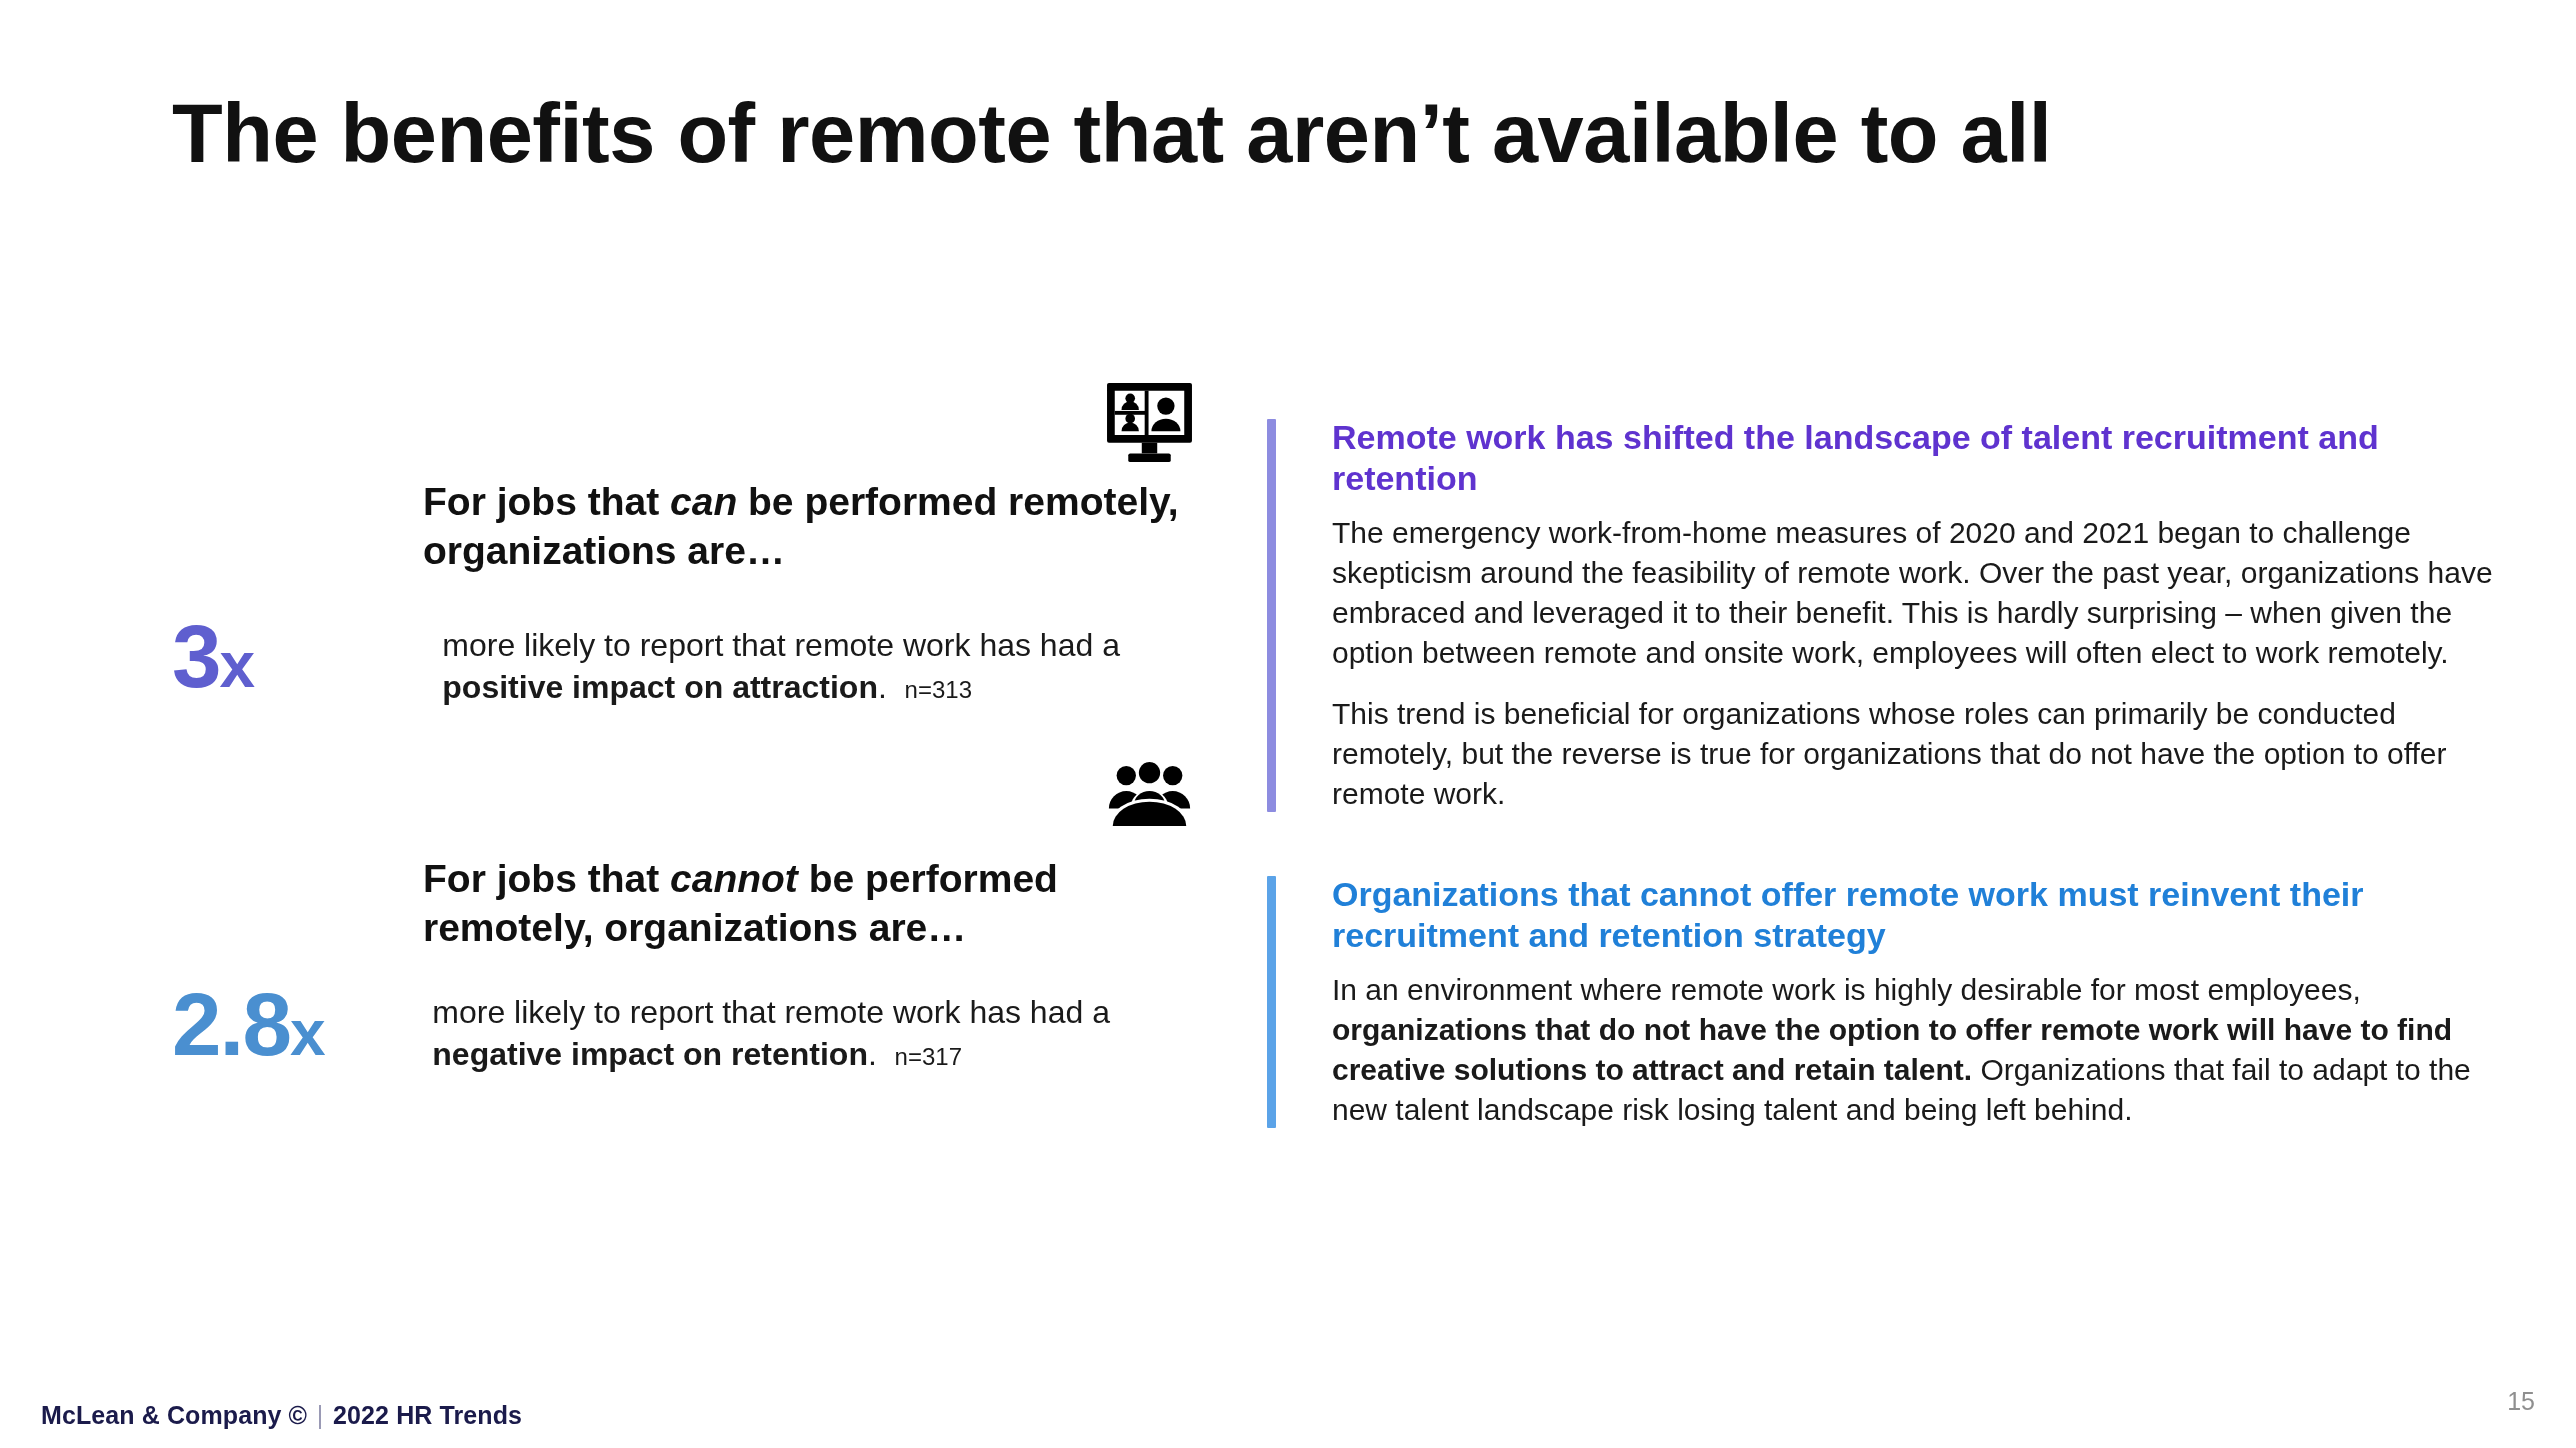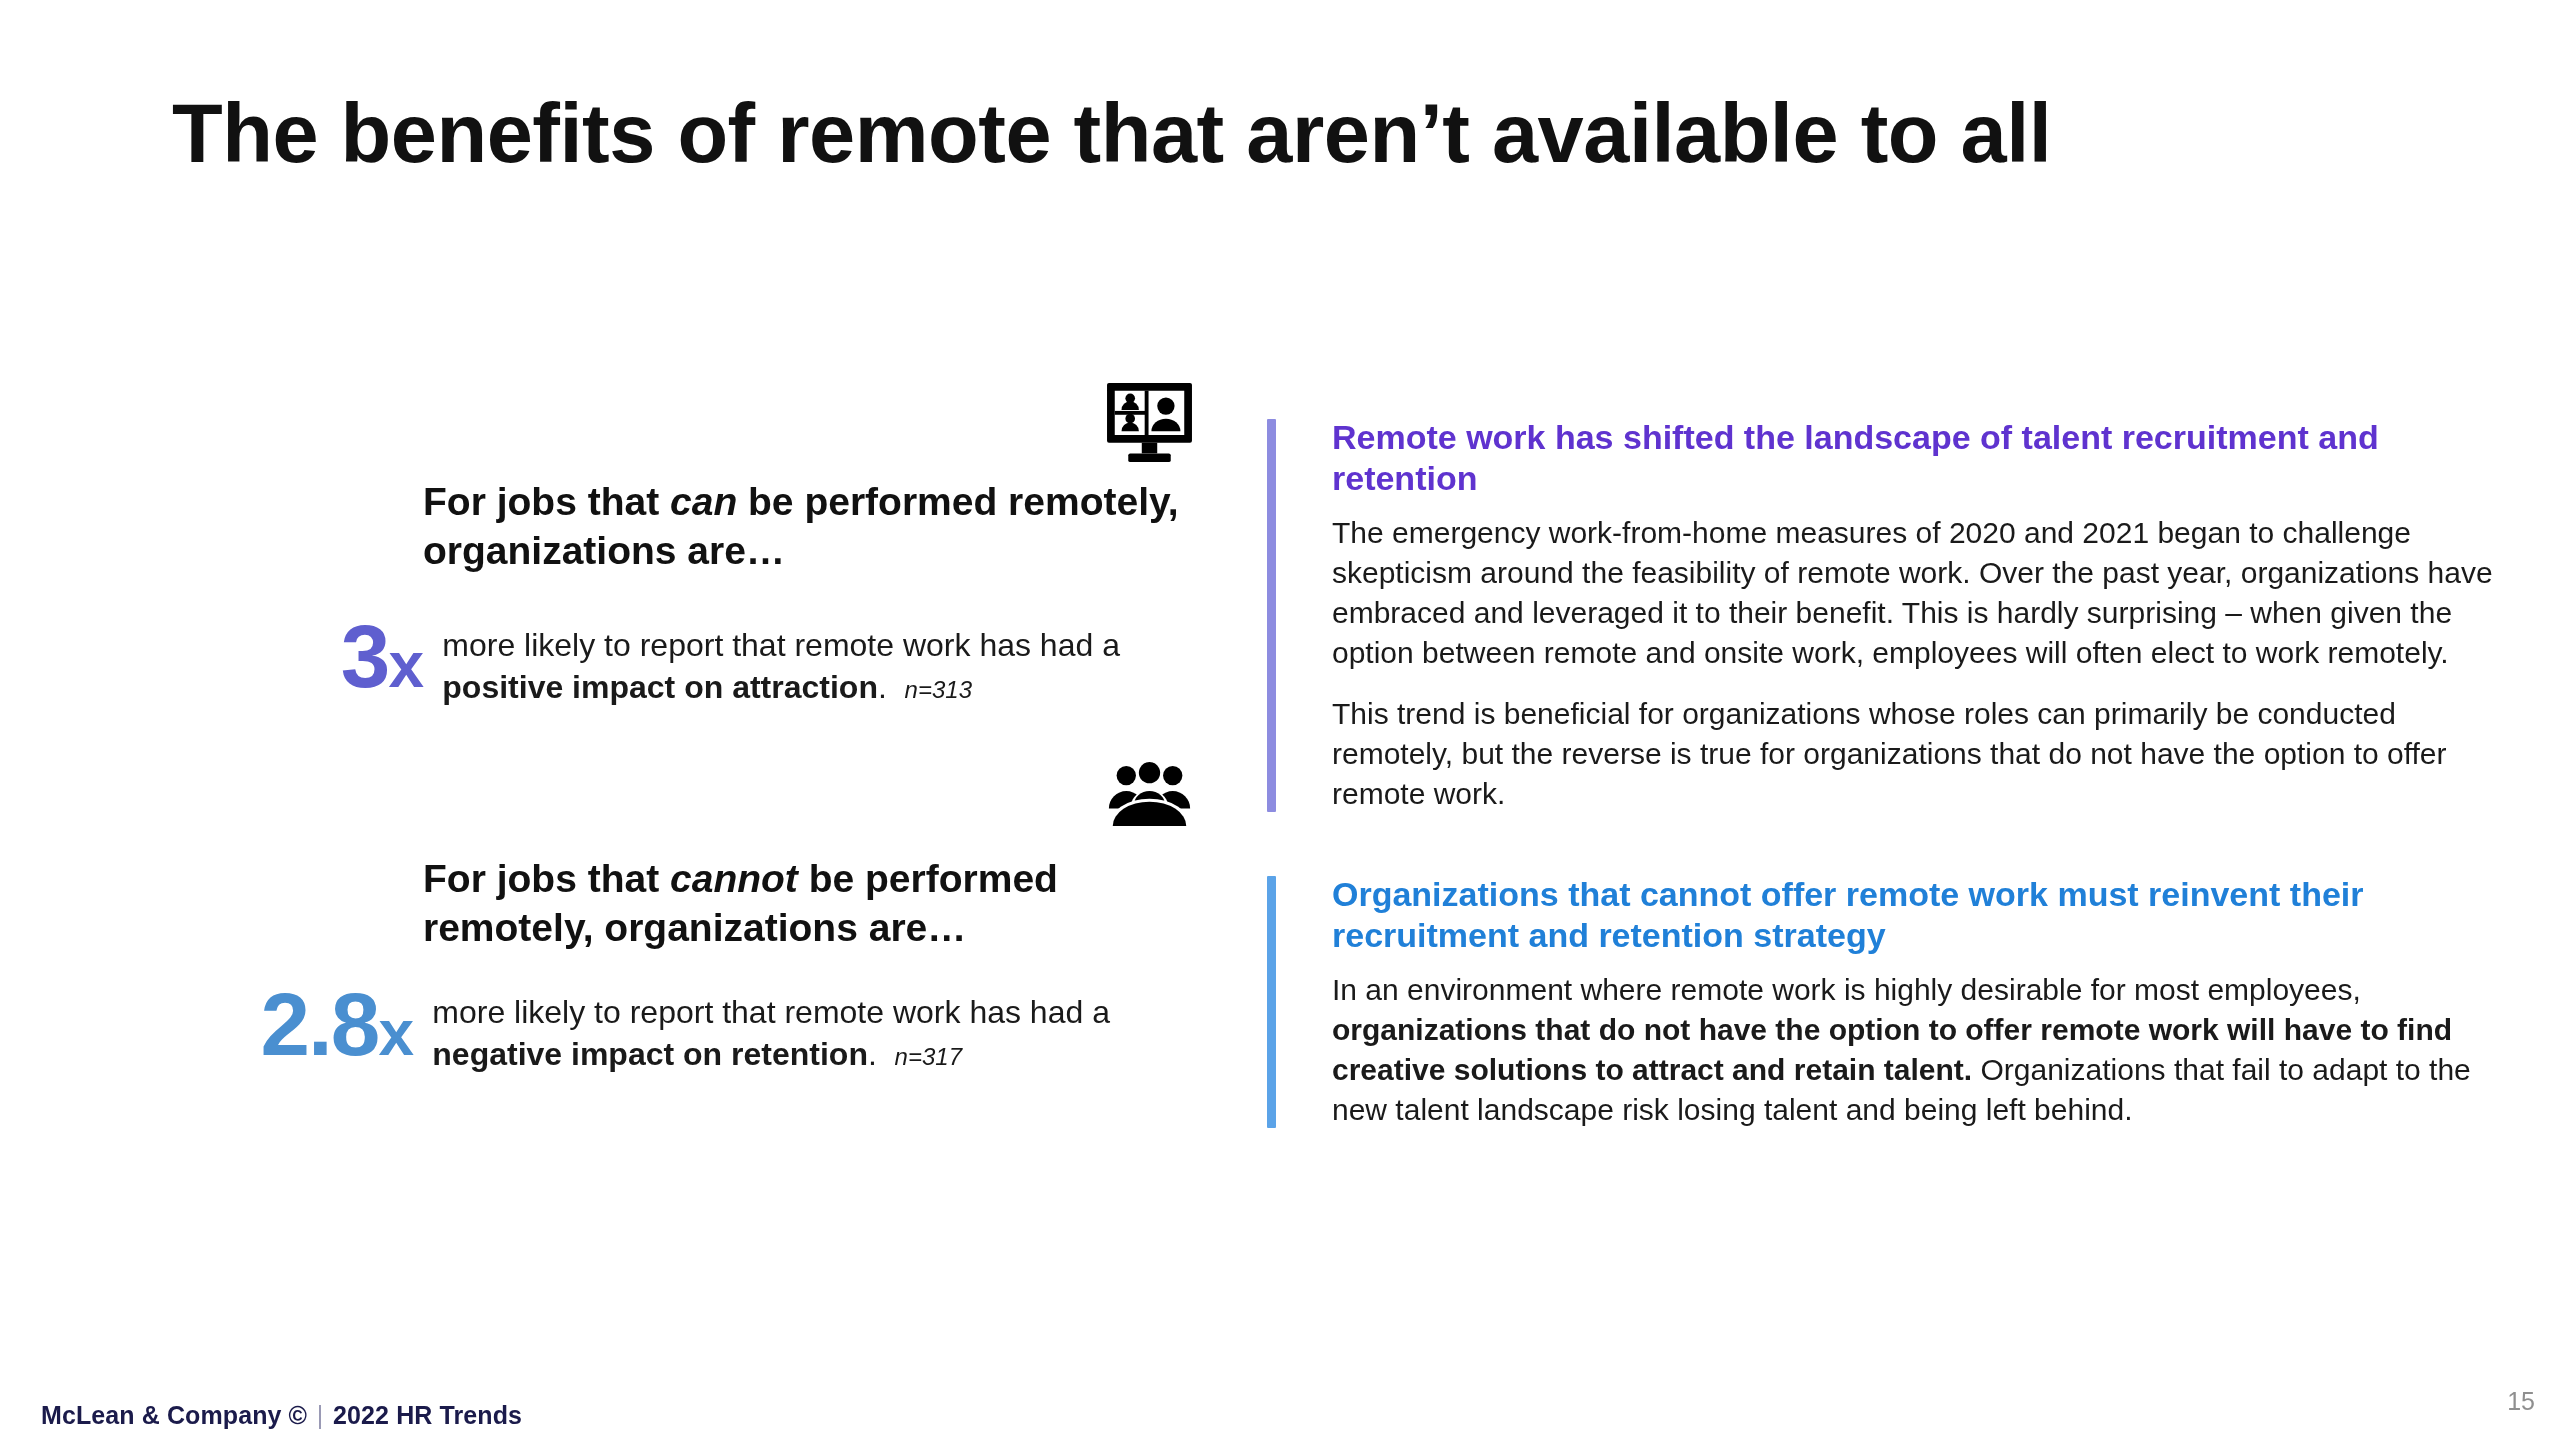--- a/index.html
+++ b/index.html
@@ -69,33 +69,31 @@
   .stat-row {
     display: flex;
     align-items: flex-start;
   }
   .stat-num {
     flex: 0 0 auto;
     font-size: 89px;
     line-height: 1;
     font-weight: 700;
     letter-spacing: -1.9px;
-    text-align: right;
   }
   .stat-num .sfx { font-size: 64px; font-weight: 700; letter-spacing: -1px; }
   .stat-body {
     font-size: 32px;
     line-height: 1.32;
     color: #1a1a1a;
     padding-top: 11.6px;
   }
   .stat-body b { font-weight: 700; }
   .stat-body .nval {
     font-size: 24px;
-    font-style: italic;
     font-weight: 400;
     color: #1a1a1a;
     white-space: nowrap;
   }
 
   .purple-num { color: #5f5fcf; }
   .blue-num   { color: #4a8fd0; }
 
   
   .row-a { margin-top: 37px; }

